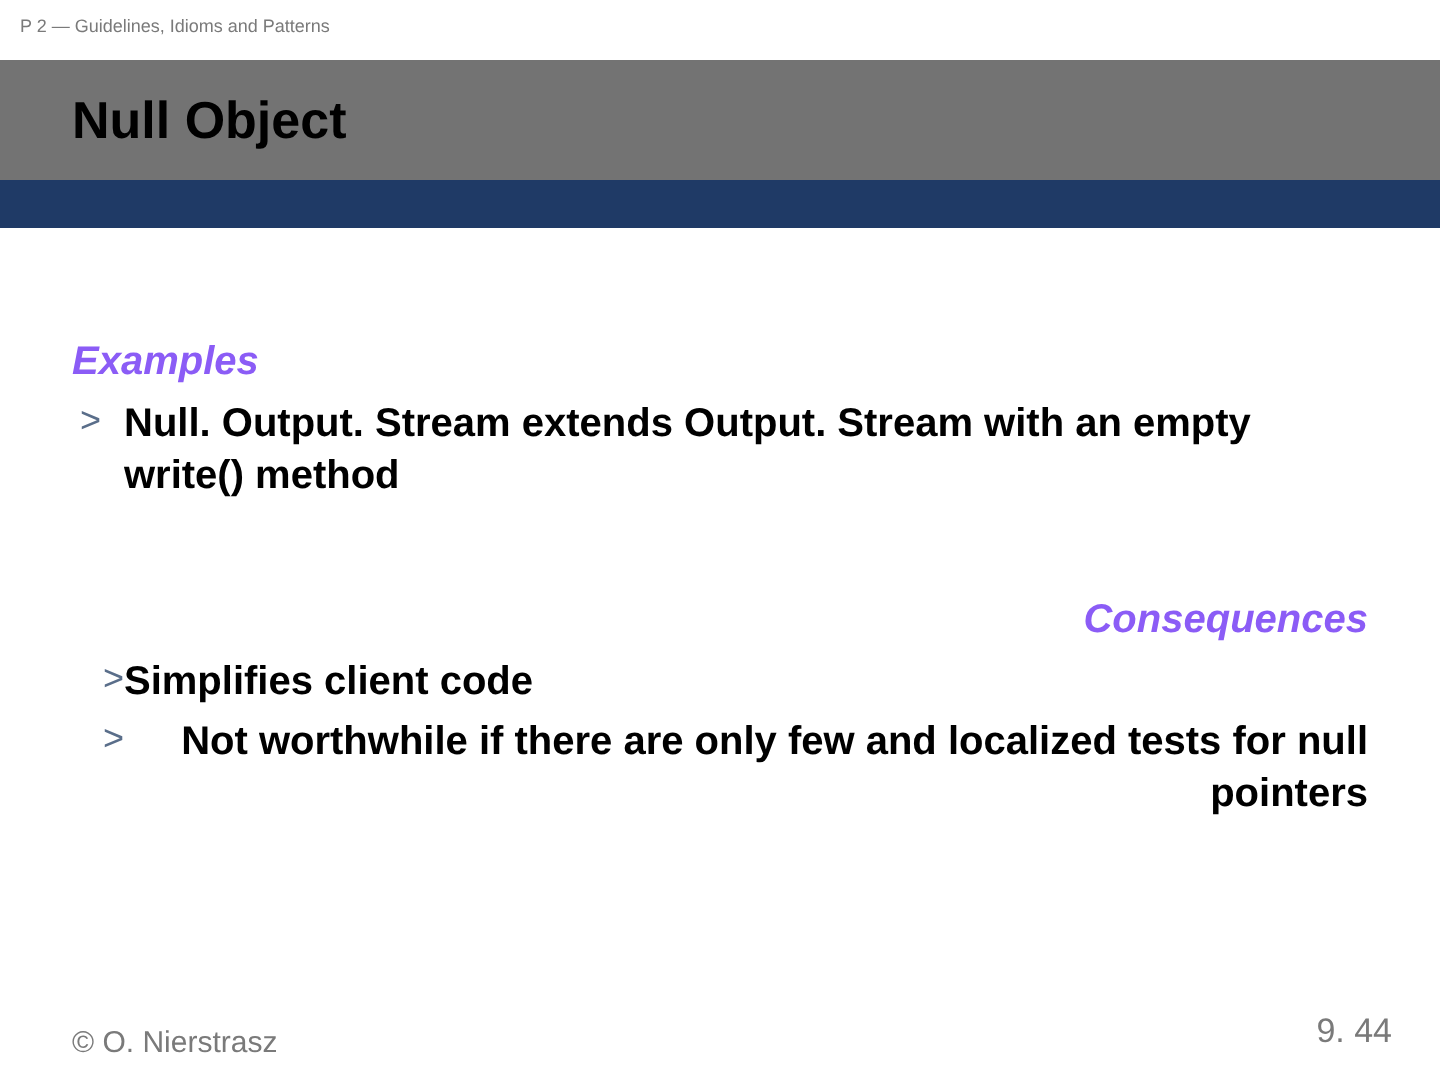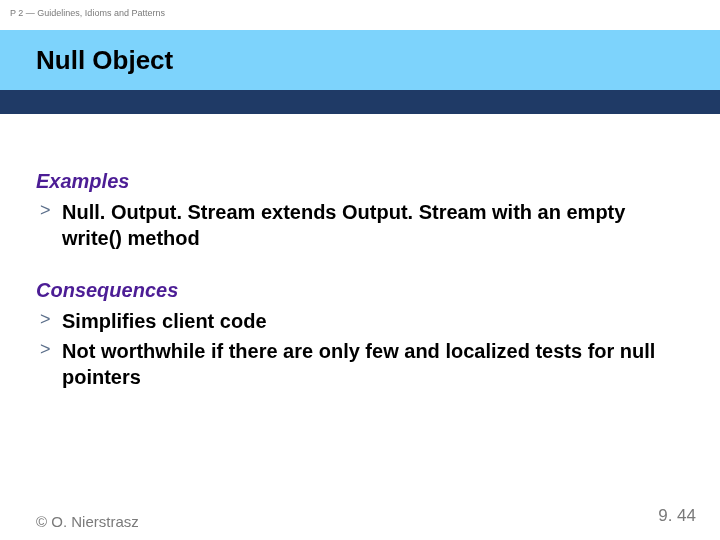--- a/index.html
+++ b/index.html
@@ -1,27 +1,27 @@
 <!DOCTYPE html>
 <html><head>
 <meta charset="utf-8">
 <style>
   * { margin: 0; padding: 0; box-sizing: border-box; }
   html, body { width: 720px; height: 540px; font-family: Arial, Helvetica, sans-serif; background: #fff; color: #000; }
   .slide { width: 720px; height: 540px; position: relative; }
   .breadcrumb { position: absolute; top: 8px; left: 10px; font-size: 9px; color: #7a7a7a; }
-  .title-band { position: absolute; top: 30px; left: 0; right: 0; height: 60px; background: #7dd3fc; display: flex; align-items: center; padding-left: 36px; }
+  .title-band { position: absolute; top: 30px; left: 0; right: 0; height: 60px; background: #737373; display: flex; align-items: center; padding-left: 36px; }
   .title-band h1 { font-size: 26px; font-weight: bold; color: #000; }
   .navy-bar { position: absolute; top: 90px; left: 0; right: 0; height: 24px; background: #1f3a66; }
   .content { position: absolute; top: 170px; left: 36px; right: 36px; }
-  .section-head { font-weight: bold; font-style: italic; font-size: 20px; color: #4c1d95; margin-bottom: 6px; }
+  .section-head { font-weight: bold; font-style: italic; font-size: 20px; color: #8b5cf6; margin-bottom: 6px; }
   .bullet-row { display: flex; align-items: flex-start; margin-bottom: 4px; }
   .bullet-marker { width: 26px; flex-shrink: 0; font-size: 18px; color: #5a6e8a; padding-left: 4px; line-height: 1.3; }
   .bullet-text { font-size: 20px; color: #000; line-height: 1.3; font-weight: bold; }
-  .block2 { margin-top: 28px; }
+  .block2 { margin-top: 48px; text-align: right; }
   .copyright { position: absolute; bottom: 10px; left: 36px; font-size: 15px; color: #7a7a7a; }
   .pagenum { position: absolute; bottom: 14px; right: 24px; font-size: 17px; color: #7a7a7a; }
 </style>
 </head>
 <body>
 
 <div class="slide">
 
   <div class="breadcrumb">P 2 — Guidelines, Idioms and Patterns</div>
 

